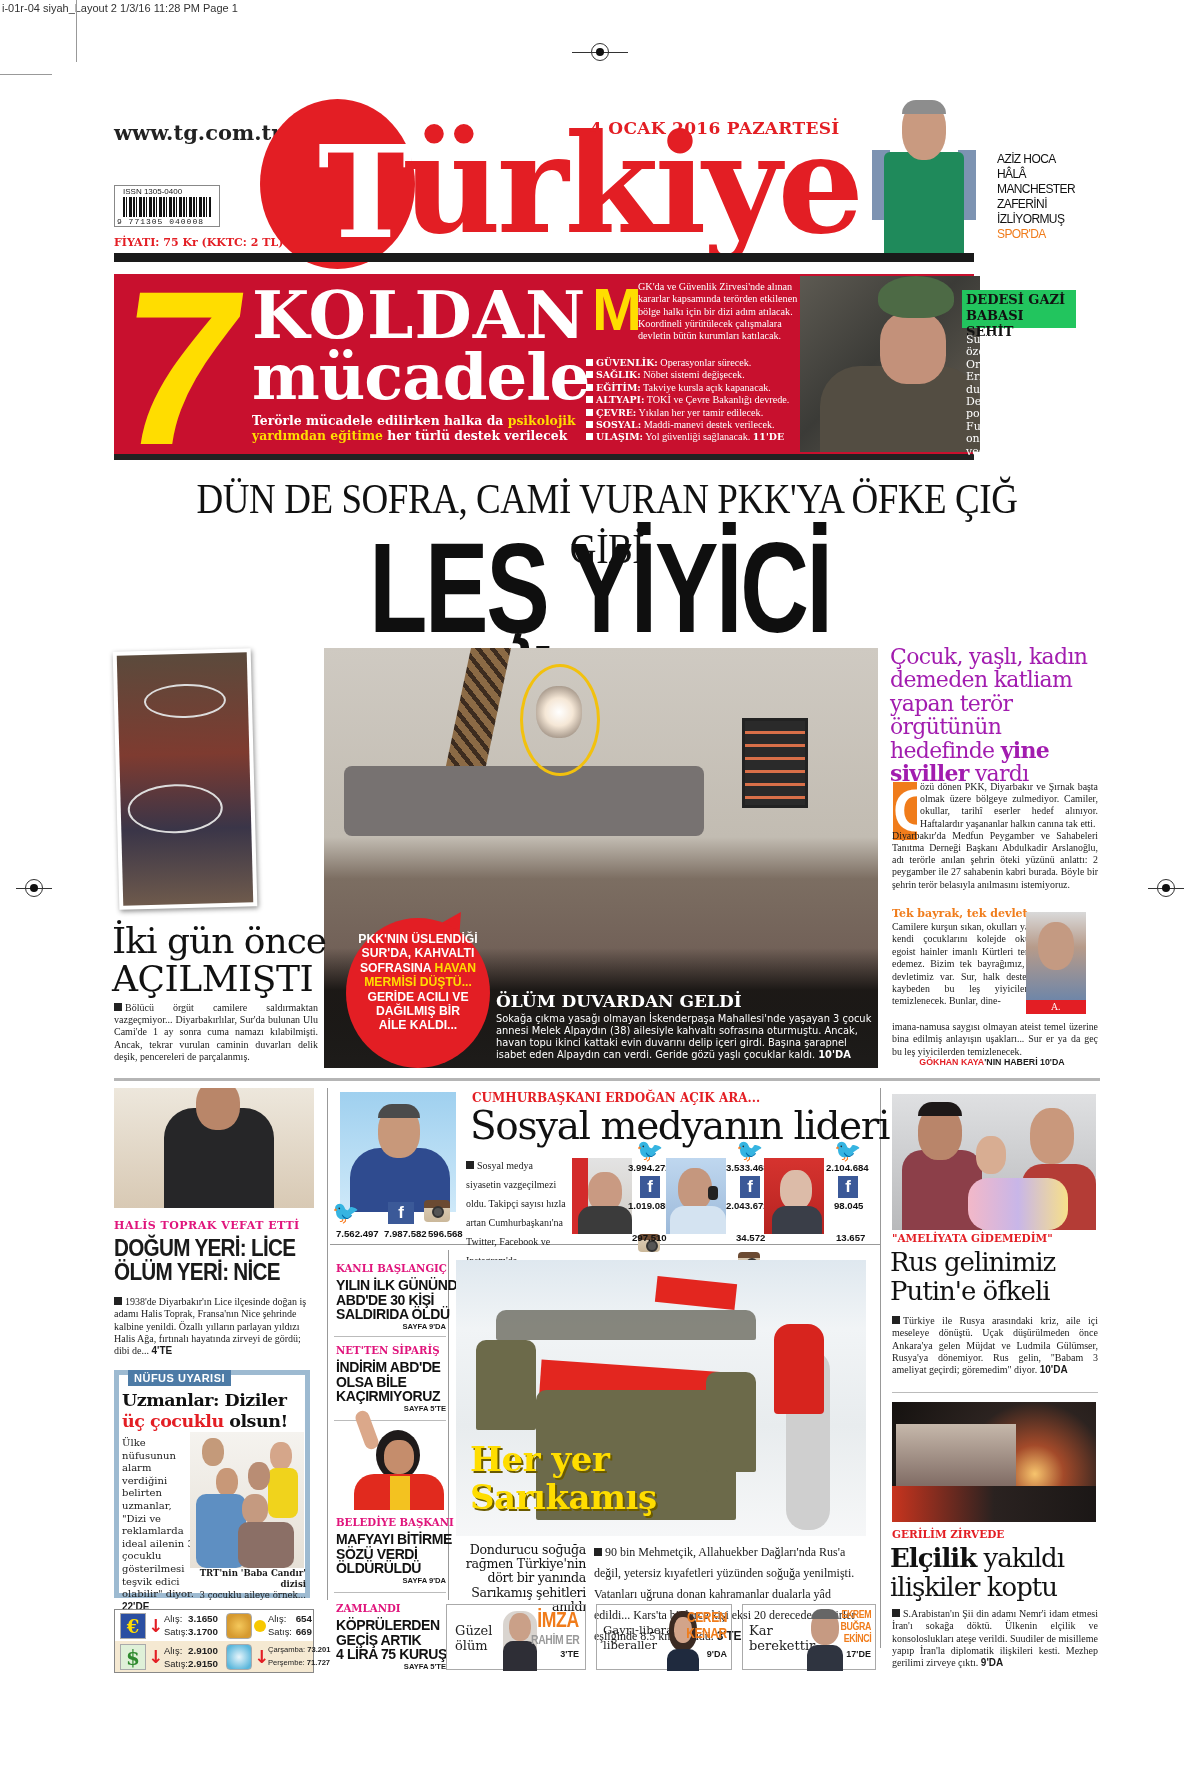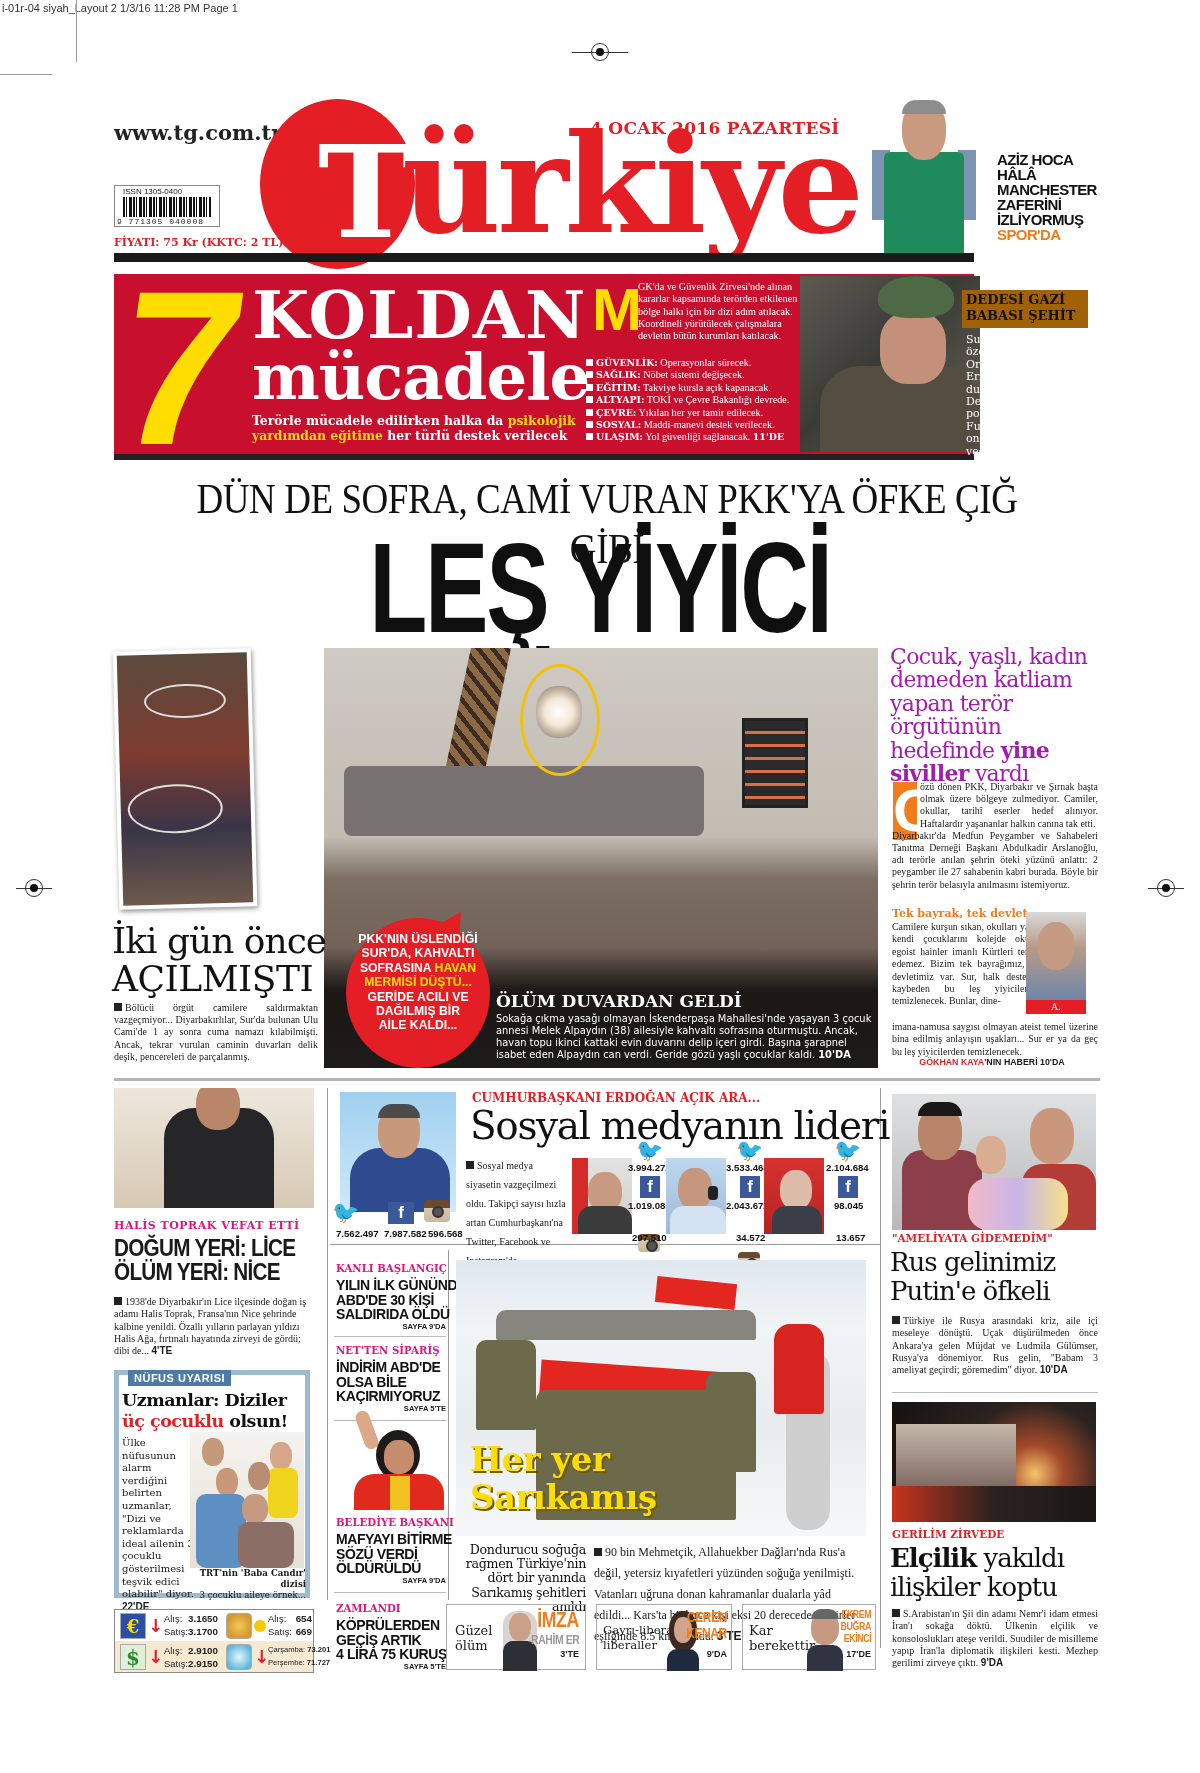--- a/index.html
+++ b/index.html
@@ -28,42 +28,42 @@
   .barcode { left: 8px; top: 11px; width: 88px; height: 20px; background: repeating-linear-gradient(90deg,#111 0 2px,#fff 2px 3px,#111 3px 4px,#fff 4px 6px,#111 6px 9px,#fff 9px 10px); }
   .issn-n { left: 2px; top: 31px; font-size: 8px; font-family: "Liberation Mono", monospace; letter-spacing: 1px; }
   .price { left: 114px; top: 236px; font-size: 11px; font-weight: 700; color: #e31e24; font-family: "DejaVu Serif", serif; }
   .mast-bar { left: 114px; top: 253px; width: 860px; height: 9px; background: #1a1a1a; }
   .spor-photo { left: 872px; top: 100px; width: 104px; height: 162px; }
   .spor-face { left: 30px; top: 0; width: 44px; height: 60px; border-radius: 45%; background: #c99a80; }
   .spor-hair { left: 30px; top: 0; width: 44px; height: 14px; border-radius: 20px 20px 0 0; background: #8d8d8d; }
   .spor-shirt { left: 12px; top: 52px; width: 80px; height: 110px; background: #1f8a5b; border-radius: 6px 6px 0 0; }
   .spor-arm-l { left: 0; top: 50px; width: 18px; height: 70px; background: #7d93b2; }
   .spor-arm-r { left: 86px; top: 50px; width: 18px; height: 70px; background: #7d93b2; }
-  .spor-text { left: 997px; top: 152px; width: 100px; font-size: 15px; line-height: 15px; font-weight: 700; font-family: "Liberation Sans", sans-serif; color: #111; letter-spacing: -0.6px; }
+  .spor-text { left: 997px; top: 152px; width: 100px; font-size: 12px; line-height: 15px; font-weight: 400; font-family: "Liberation Sans", sans-serif; color: #111; letter-spacing: -0.6px; }
   .spor-link { color: #f07c1b; }
 
   
   .banner { left: 114px; top: 274px; width: 860px; height: 180px; background: #c8102e; }
   .banner-bottom { left: 114px; top: 454px; width: 860px; height: 6px; background: #222; }
   .seven { left: 120px; top: 258px; font-size: 220px; font-weight: 700; font-family: "Liberation Sans", sans-serif; color: #ffdd00; line-height: 1; transform: skewX(-8deg); }
   .koldan { left: 252px; top: 282px; font-size: 66px; font-weight: 700; color: #fff; font-family: "DejaVu Serif", serif; line-height: 1; letter-spacing: 1px; }
   .mucadele { left: 252px; top: 345px; font-size: 64px; font-weight: 700; color: #fff; font-family: "DejaVu Serif", serif; line-height: 1; letter-spacing: -1px; }
   .banner-sub { left: 252px; top: 413px; width: 330px; font-size: 12.4px; line-height: 15px; font-weight: 700; color: #fff; font-family: "DejaVu Serif", serif; }
   .bigM { left: 592px; top: 282px; width: 40px; height: 56px; font-size: 60px; font-weight: 700; color: #ffdd00; font-family: "Liberation Sans", sans-serif; line-height: 56px; }
   .mgk-intro { left: 586px; top: 281px; width: 218px; font-size: 10.2px; line-height: 12.3px; color: #fff; font-family: "Liberation Serif", serif; text-indent: 0; }
   .mgk-intro .first { display: block; padding-left: 52px; }
   .mgk-list { left: 586px; top: 357px; width: 220px; list-style: none; }
   .mgk-list li { font-size: 10.2px; line-height: 12.4px; color: #fff; font-family: "Liberation Serif", serif; white-space: nowrap; }
   .mgk-list li .sq { display: inline-block; width: 7px; height: 7px; background: #fff; margin-right: 3px; }
   .mgk-list li b { font-family: "DejaVu Serif", serif; font-size: 9.4px; }
   .soldier-photo { left: 800px; top: 276px; width: 180px; height: 176px; background: linear-gradient(135deg,#5d5a52 0%,#3b3b37 45%,#6b6357 100%); overflow: hidden; }
   .beret { left: 78px; top: 0; width: 76px; height: 42px; border-radius: 50% 50% 40% 40%; background: #4d6a45; }
   .face { left: 80px; top: 36px; width: 66px; height: 72px; border-radius: 40%; background: #c3917a; }
   .jacket { left: 20px; top: 90px; width: 160px; height: 100px; background: #534d42; border-radius: 40px 40px 0 0; }
-  .dedesi-box { left: 962px; top: 290px; width: 126px; height: 38px; background: #a16207; padding: 2px 4px; }
+  .dedesi-box { left: 962px; top: 290px; width: 114px; height: 38px; background: #22c55e; padding: 2px 4px; }
   .dedesi-box span { display: block; font-size: 13px; line-height: 16px; font-weight: 700; font-family: "DejaVu Serif", serif; color: #111; }
   .dedesi-text { left: 966px; top: 334px; width: 112px; font-size: 11px; line-height: 12.4px; color: #fff; font-family: "DejaVu Serif", serif; }
 
   
   .kicker { left: 114px; top: 474px; width: 986px; text-align: center; font-size: 43px; line-height: 50px; font-family: "Liberation Serif", serif; color: #111; letter-spacing: -0.5px; transform: scaleX(0.86); transform-origin: center; }
   .main-head { left: 100px; top: 526px; width: 1000px; text-align: center; font-size: 122px; line-height: 118px; font-weight: 700; font-family: "Liberation Sans", sans-serif; color: #0f0f0f; letter-spacing: -3px; transform: scaleX(0.78) scaleY(1.05); transform-origin: center top; }
 
   
   .mosque-photo { left: 116px; top: 650px; width: 138px; height: 258px; background: #fff; box-shadow: 1px 2px 5px rgba(0,0,0,0.45); transform: rotate(-1.5deg); padding: 4px; }
   .mosque-inner { width: 100%; height: 100%; background: linear-gradient(180deg,#5b4a3c 0%,#7e3b30 40%,#3a3548 70%,#6e5a4c 100%); position: relative; }

